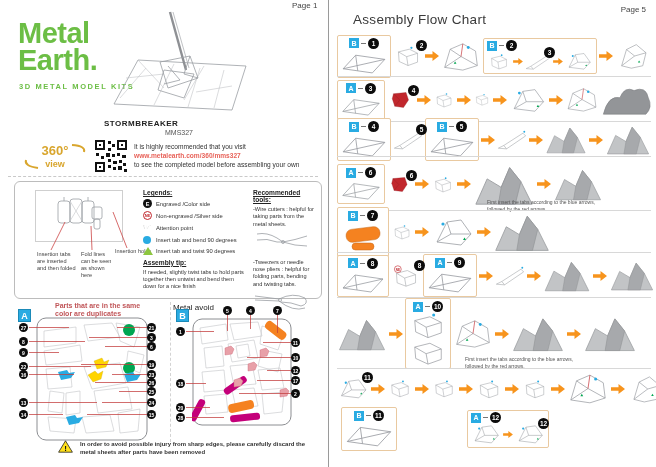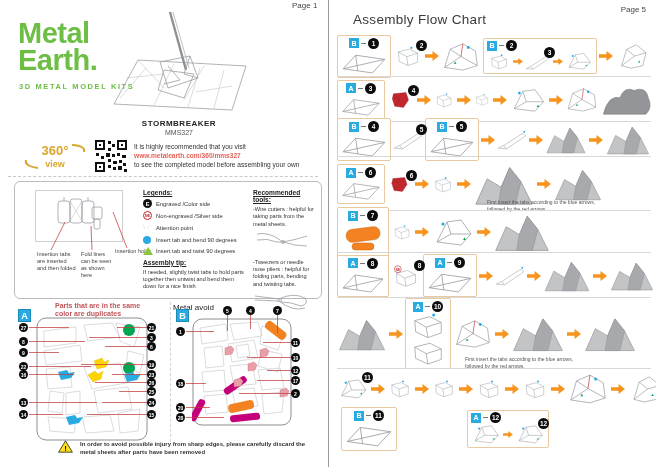--- a/index.html
+++ b/index.html
@@ -4,21 +4,21 @@
 <style>
   html,body{margin:0;padding:0;background:#e8e8e8;}
   .page{position:relative;width:656px;height:467px;background:#fff;font-family:"Liberation Sans",sans-serif;color:#222;overflow:hidden;margin:0 auto;}
   .p1,.p2{position:absolute;top:0;height:467px;}
   .p1{left:0;width:328px;}
   .p2{left:328px;width:328px;border-left:1px solid #9a9a9a;box-sizing:border-box;}
   .pglabel{position:absolute;font-size:8px;color:#444;}
   
   .logo{position:absolute;left:18px;top:20px;color:var(--c-brand,#6CBE45);font-weight:bold;font-size:29px;line-height:0.93;letter-spacing:-0.5px;}
   .tagline{position:absolute;left:19px;top:82px;color:var(--c-brand,#6CBE45);font-weight:bold;font-size:7.5px;letter-spacing:1.6px;}
-  .modelname{position:absolute;left:104px;top:119px;width:150px;text-align:center;font-size:8px;font-weight:bold;letter-spacing:.5px;}
+  .modelname{position:absolute;left:104px;top:119px;width:150px;text-align:left;font-size:8px;font-weight:bold;letter-spacing:.5px;}
   .modelsku{position:absolute;left:104px;top:129px;width:150px;text-align:center;font-size:7px;color:#555;}
   
   .v360{position:absolute;left:22px;top:140px;}
   .qr{position:absolute;left:94px;top:139px;}
   .v360text{position:absolute;left:134px;top:143px;width:190px;font-size:6.6px;line-height:1.35;color:#333;}
   .v360text .lk{color:var(--c-link,#E8635A);font-weight:bold;text-decoration:none;display:block;}
   .dash-h{position:absolute;left:8px;top:176px;width:310px;border-top:1px dashed #c9c9c9;}
   .dash-v{position:absolute;left:170px;top:302px;height:140px;border-left:1px dashed #d3d3d3;}
   
   .ibox{position:absolute;left:14px;top:181px;width:306px;height:116px;border:1px solid #bcbcbc;border-radius:6px;}

